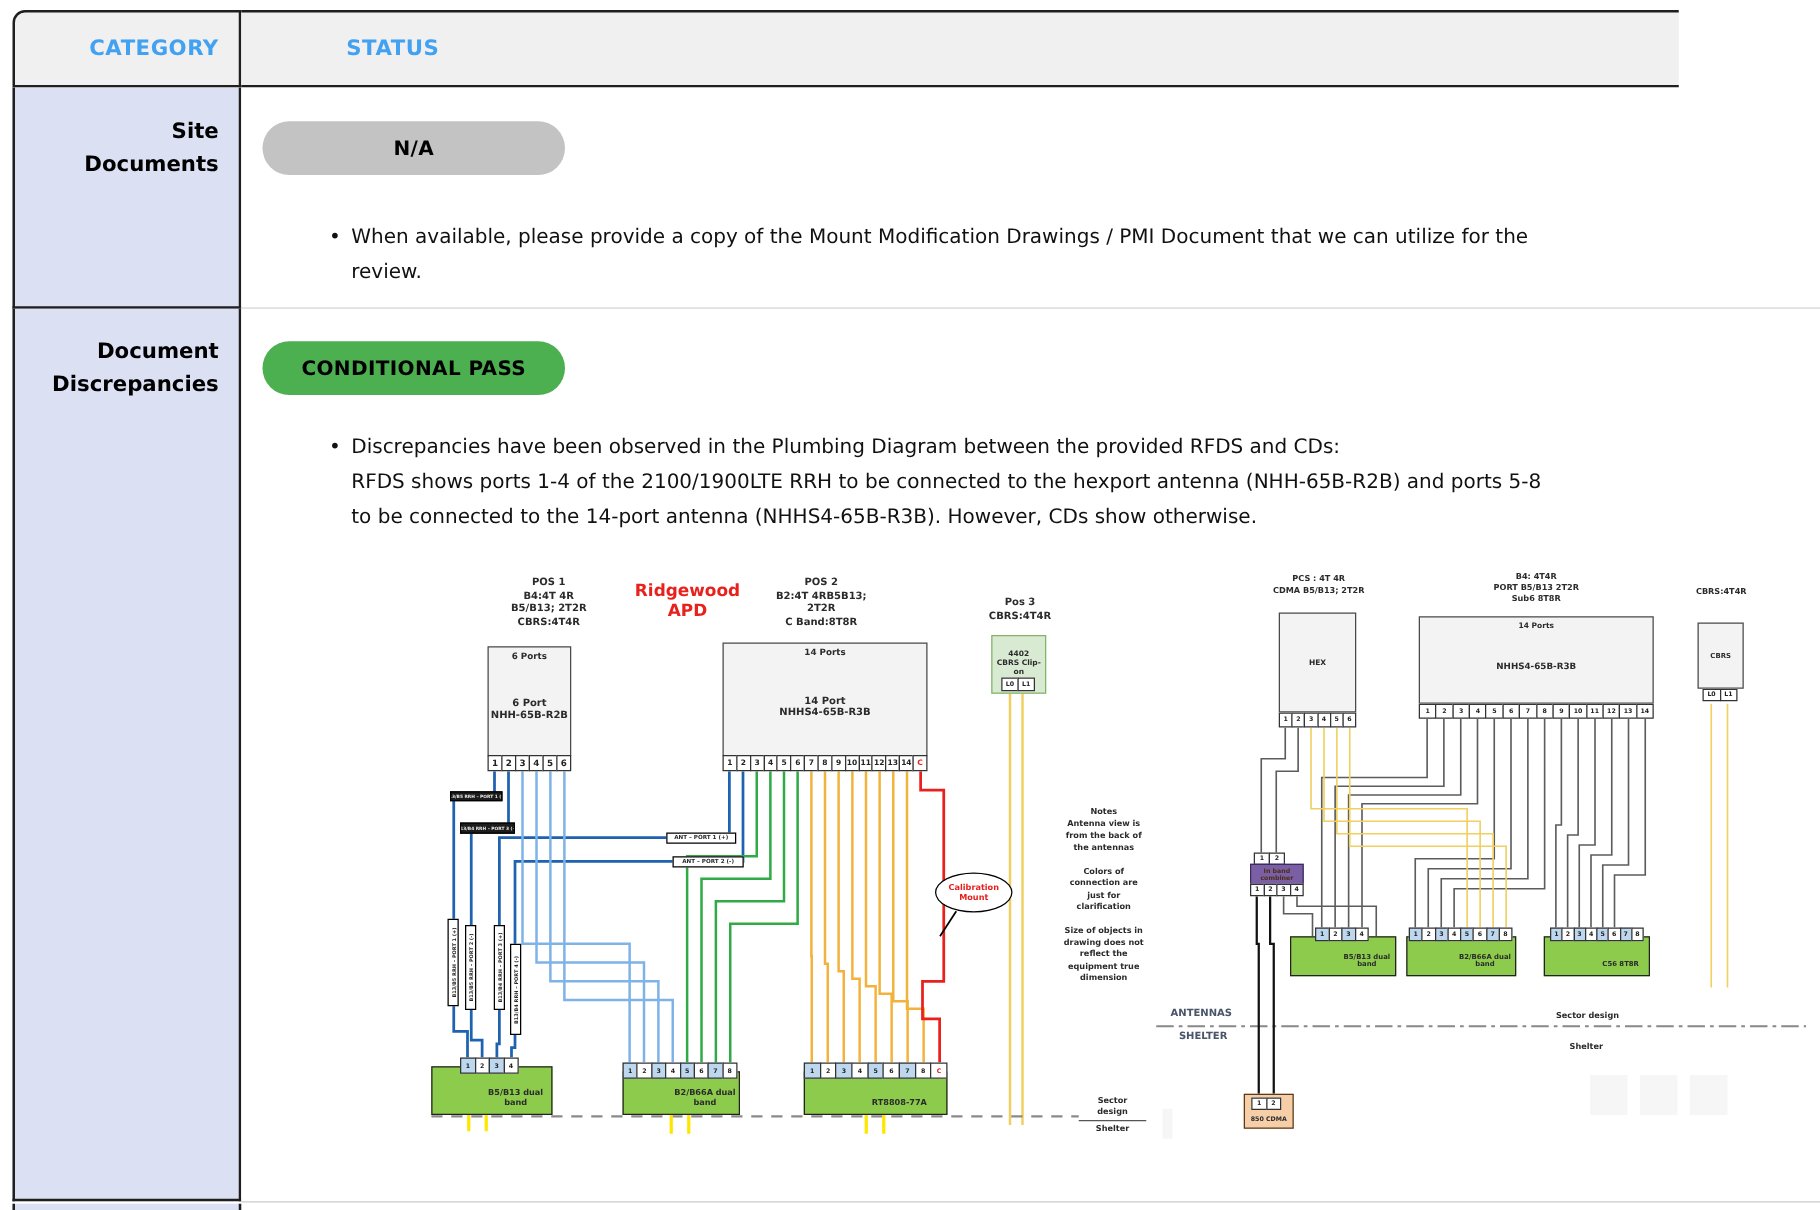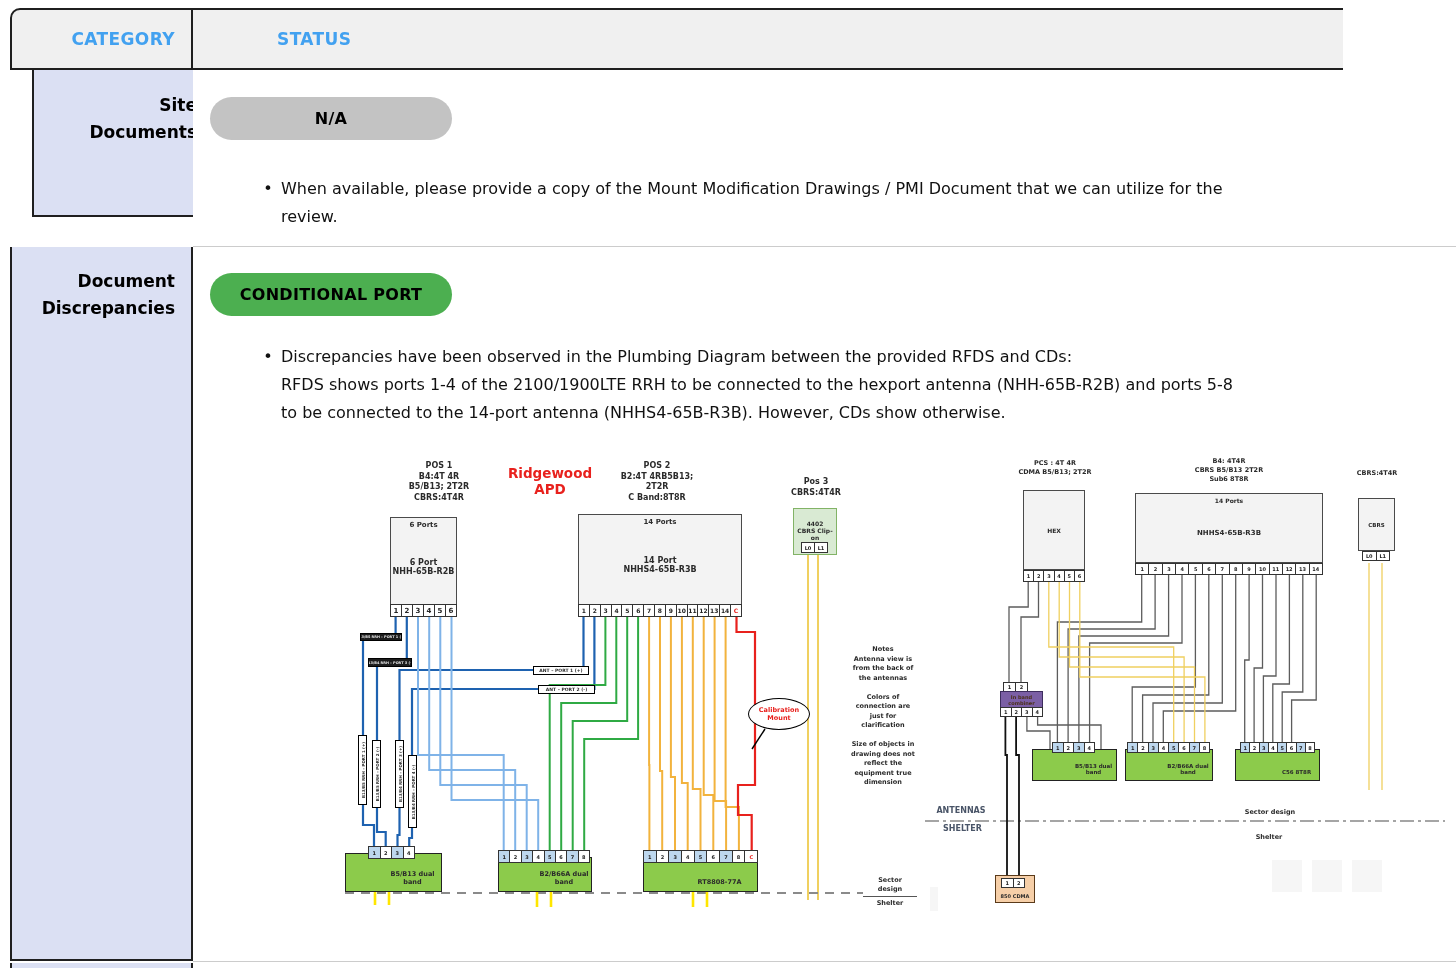--- a/index.html
+++ b/index.html
@@ -56,40 +56,40 @@
 <body>
 <div class="page">
 
 <div class="cell hdr" style="left:10px;top:8px;width:183px;height:62px;border:2px solid #1f1f1f;border-radius:10px 0 0 0;display:flex;align-items:center;justify-content:flex-end;padding-right:16px;">
   <span class="hdr-label">CATEGORY</span>
 </div>
 <div class="cell hdr" style="left:193px;top:8px;width:1150px;height:62px;border-top:2px solid #1f1f1f;border-bottom:2px solid #1f1f1f;display:flex;align-items:center;padding-left:84px;">
   <span class="hdr-label">STATUS</span>
 </div>
 
-<div class="cell cat" style="left:10px;top:70px;width:183px;height:147px;border-left:2px solid #1f1f1f;border-right:2px solid #1f1f1f;border-bottom:2px solid #1f1f1f;padding:22px 16px 0 0;margin-left:22px;">
+<div class="cell cat" style="left:10px;top:70px;width:183px;height:177px;border-left:2px solid #1f1f1f;border-right:2px solid #1f1f1f;border-bottom:2px solid #1f1f1f;padding:22px 16px 0 0;">
   <div class="cat-label">Site
 Documents</div>
 </div>
 <div class="cell" style="left:193px;top:70px;width:1263px;height:177px;background:#fff;">
   <div class="pill" style="top:27px;background:#c3c3c3;">N/A</div>
   <div class="bullet-row" style="left:62px;top:105px;width:1180px;">
     <span class="bullet-dot">•</span>
     <span class="bullet-text">When available, please provide a copy of the Mount Modification Drawings / PMI Document that we can utilize for the
 review.</span>
   </div>
 </div>
 <div class="sep" style="left:193px;top:246px;width:1263px;"></div>
 
 <div class="cell cat" style="left:10px;top:247px;width:183px;height:714px;border-left:2px solid #1f1f1f;border-right:2px solid #1f1f1f;border-bottom:2px solid #1f1f1f;padding:21px 16px 0 0;">
   <div class="cat-label">Document
 Discrepancies</div>
 </div>
 <div class="cell" style="left:193px;top:247px;width:1263px;height:714px;background:#fff;">
-  <div class="pill" style="top:26px;background:#4caf50;">CONDITIONAL PORT</div>
+  <div class="pill" style="top:26px;background:#4caf50;">CONDITIONAL PASS</div>
   <div class="bullet-row" style="left:62px;top:96px;width:1180px;">
     <span class="bullet-dot">•</span>
     <span class="bullet-text">Discrepancies have been observed in the Plumbing Diagram between the provided RFDS and CDs:
 RFDS shows ports 1-4 of the 2100/1900LTE RRH to be connected to the hexport antenna (NHH-65B-R2B) and ports 5-8
 to be connected to the 14-port antenna (NHHS4-65B-R3B). However, CDs show otherwise.</span>
   </div>
 </div>
 <div class="sep" style="left:193px;top:961px;width:1263px;"></div>
 
 <div class="cell cat" style="left:10px;top:963px;width:183px;height:5px;border-left:2px solid #1f1f1f;border-right:2px solid #1f1f1f;"></div>
@@ -331,21 +331,21 @@
 reflect the
 equipment true
 dimension</div>
 
   <div class="tc" style="left:585px;top:351px;width:62px;font-size:8px;color:#4a5568;">ANTENNAS</div>
   <div class="tc" style="left:590px;top:369px;width:55px;font-size:8px;color:#4a5568;">SHELTER</div>
 
   <div class="tc" style="left:655px;top:4px;width:110px;font-size:6.5px;line-height:9px;">PCS : 4T 4R
 CDMA B5/B13; 2T2R</div>
   <div class="tc" style="left:828px;top:2px;width:112px;font-size:6.5px;line-height:9px;">B4: 4T4R
-CBRS B5/B13 2T2R
+PORT B5/B13 2T2R
 Sub6 8T8R</div>
   <div class="tc" style="left:1000px;top:14px;width:64px;font-size:6.5px;">CBRS:4T4R</div>
 
   <div class="gbox" style="left:678px;top:35px;width:62px;height:80px;">
     <span class="bname" style="font-size:6px;">HEX</span>
   </div>
   <div class="ports sm" style="left:678px;top:115px;width:62px;height:12px;">
         <span class="pc">1</span>
         <span class="pc">2</span>
         <span class="pc">3</span>

